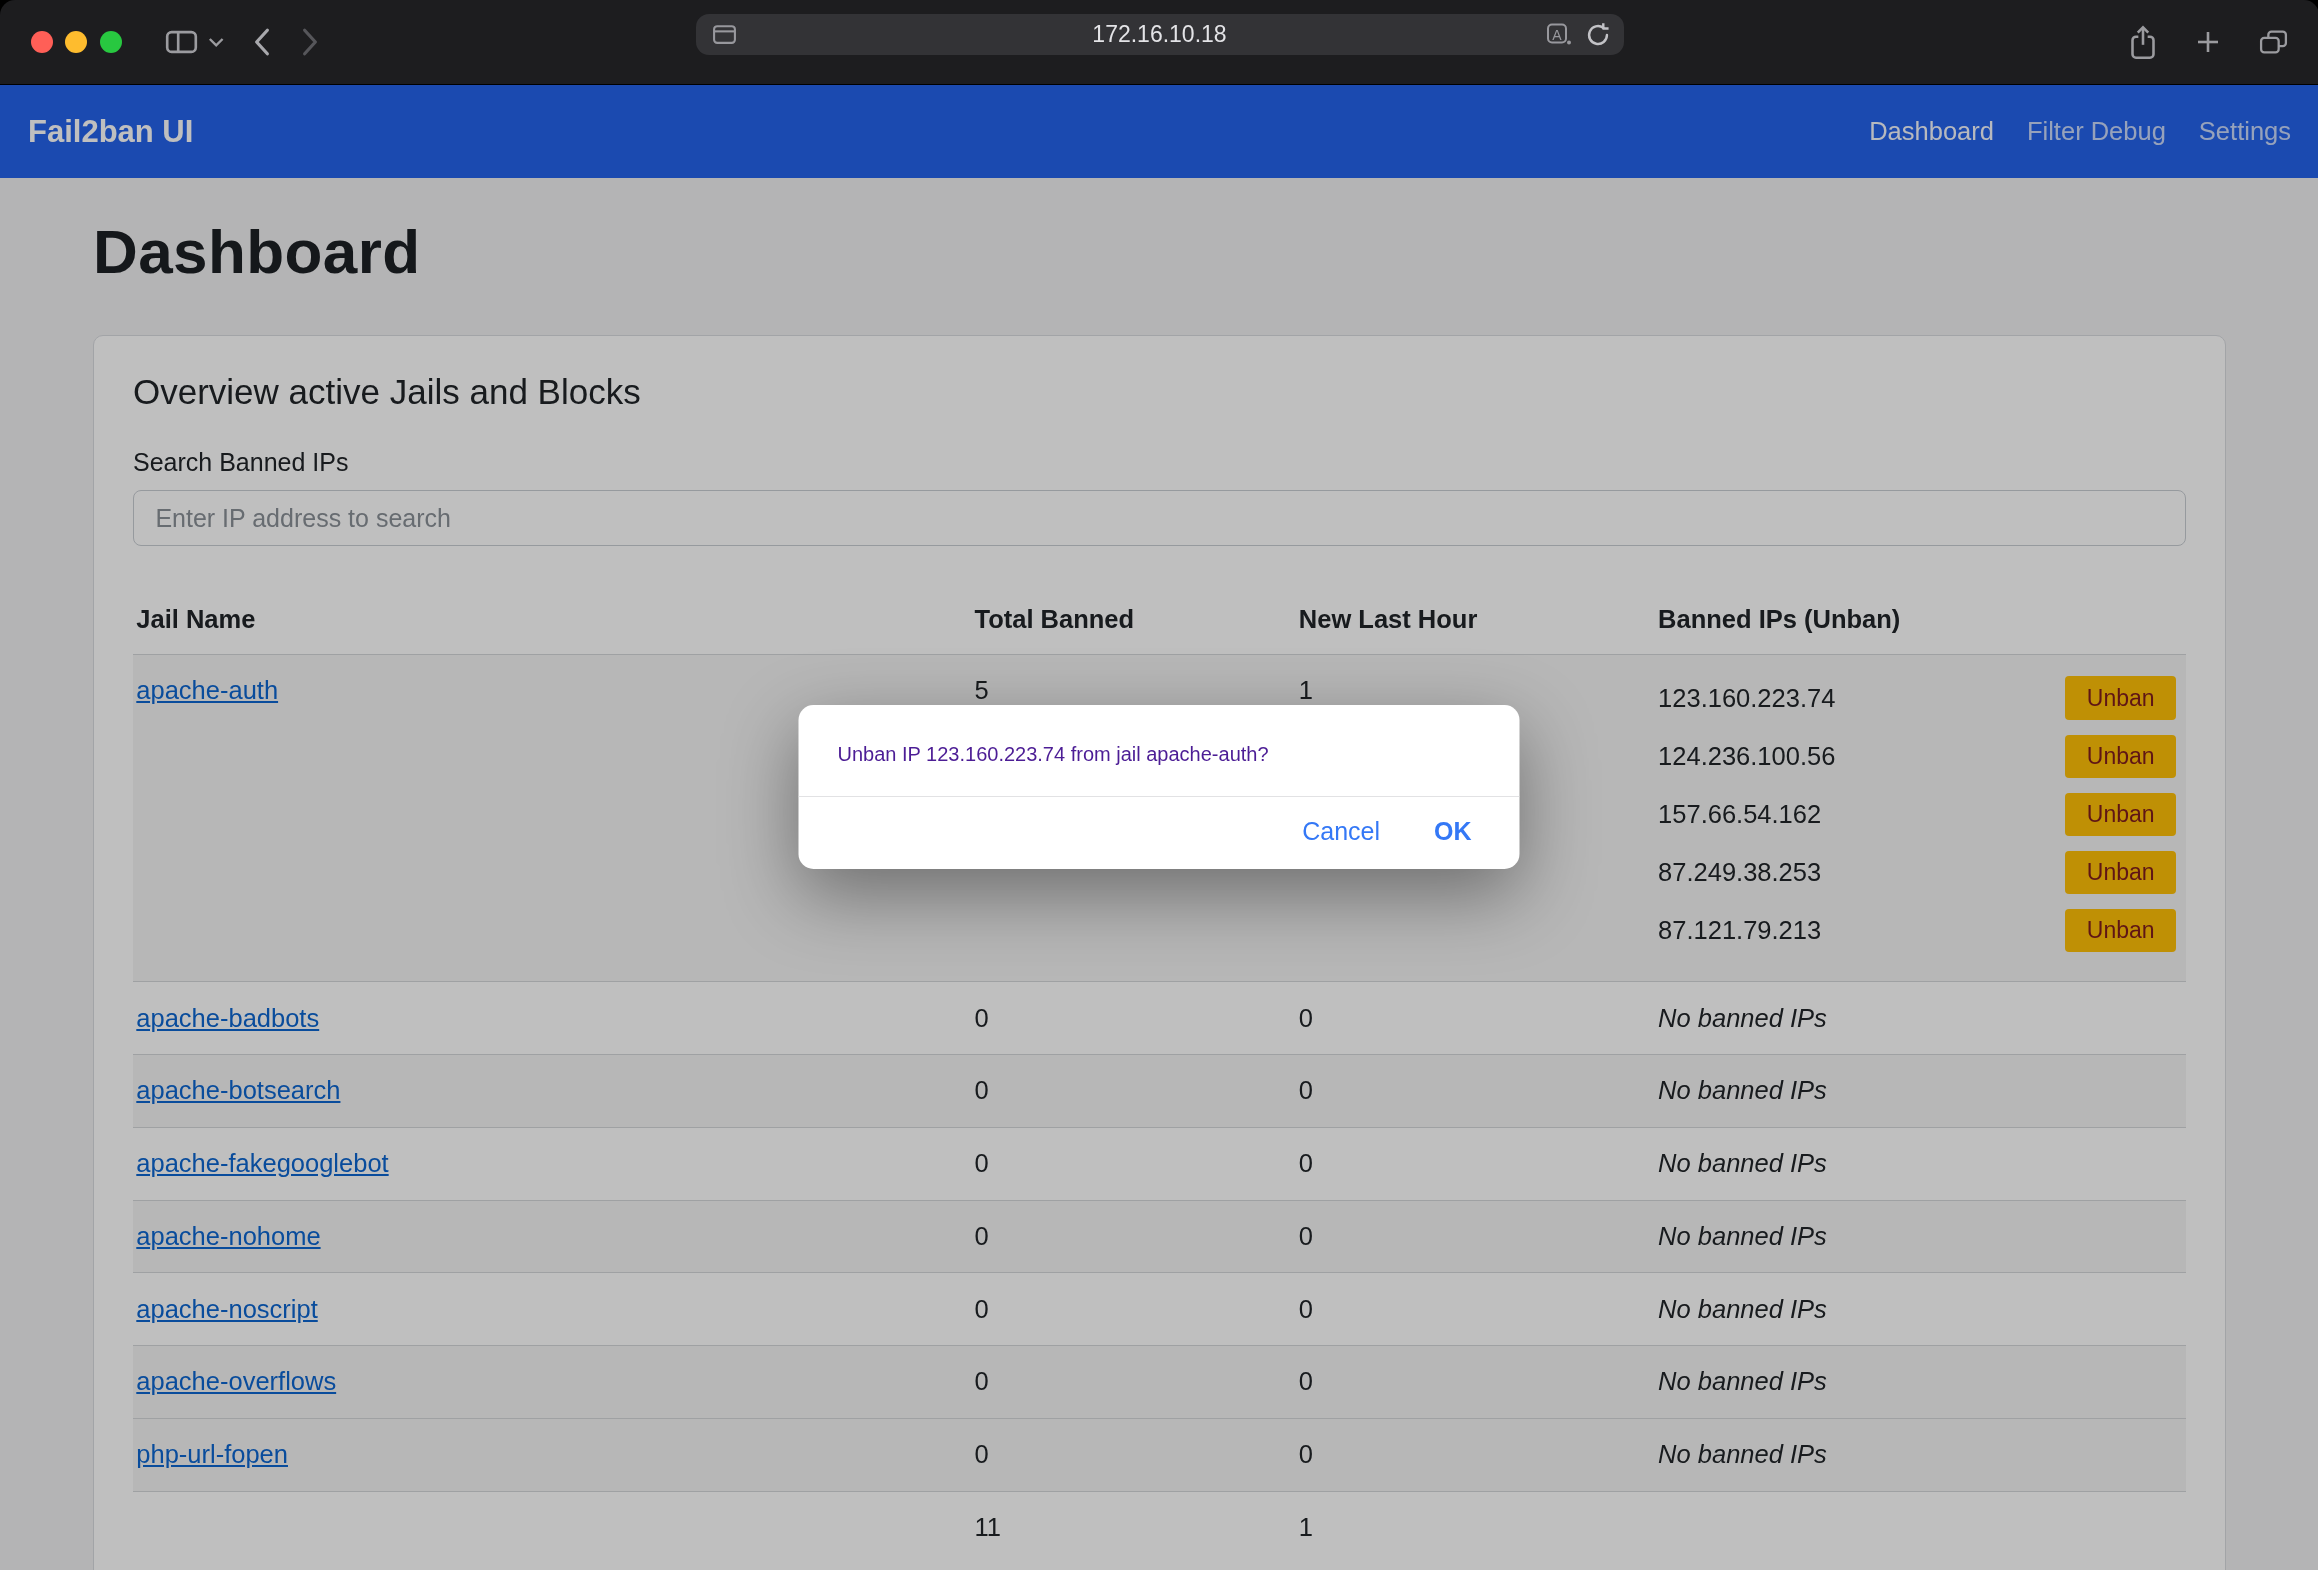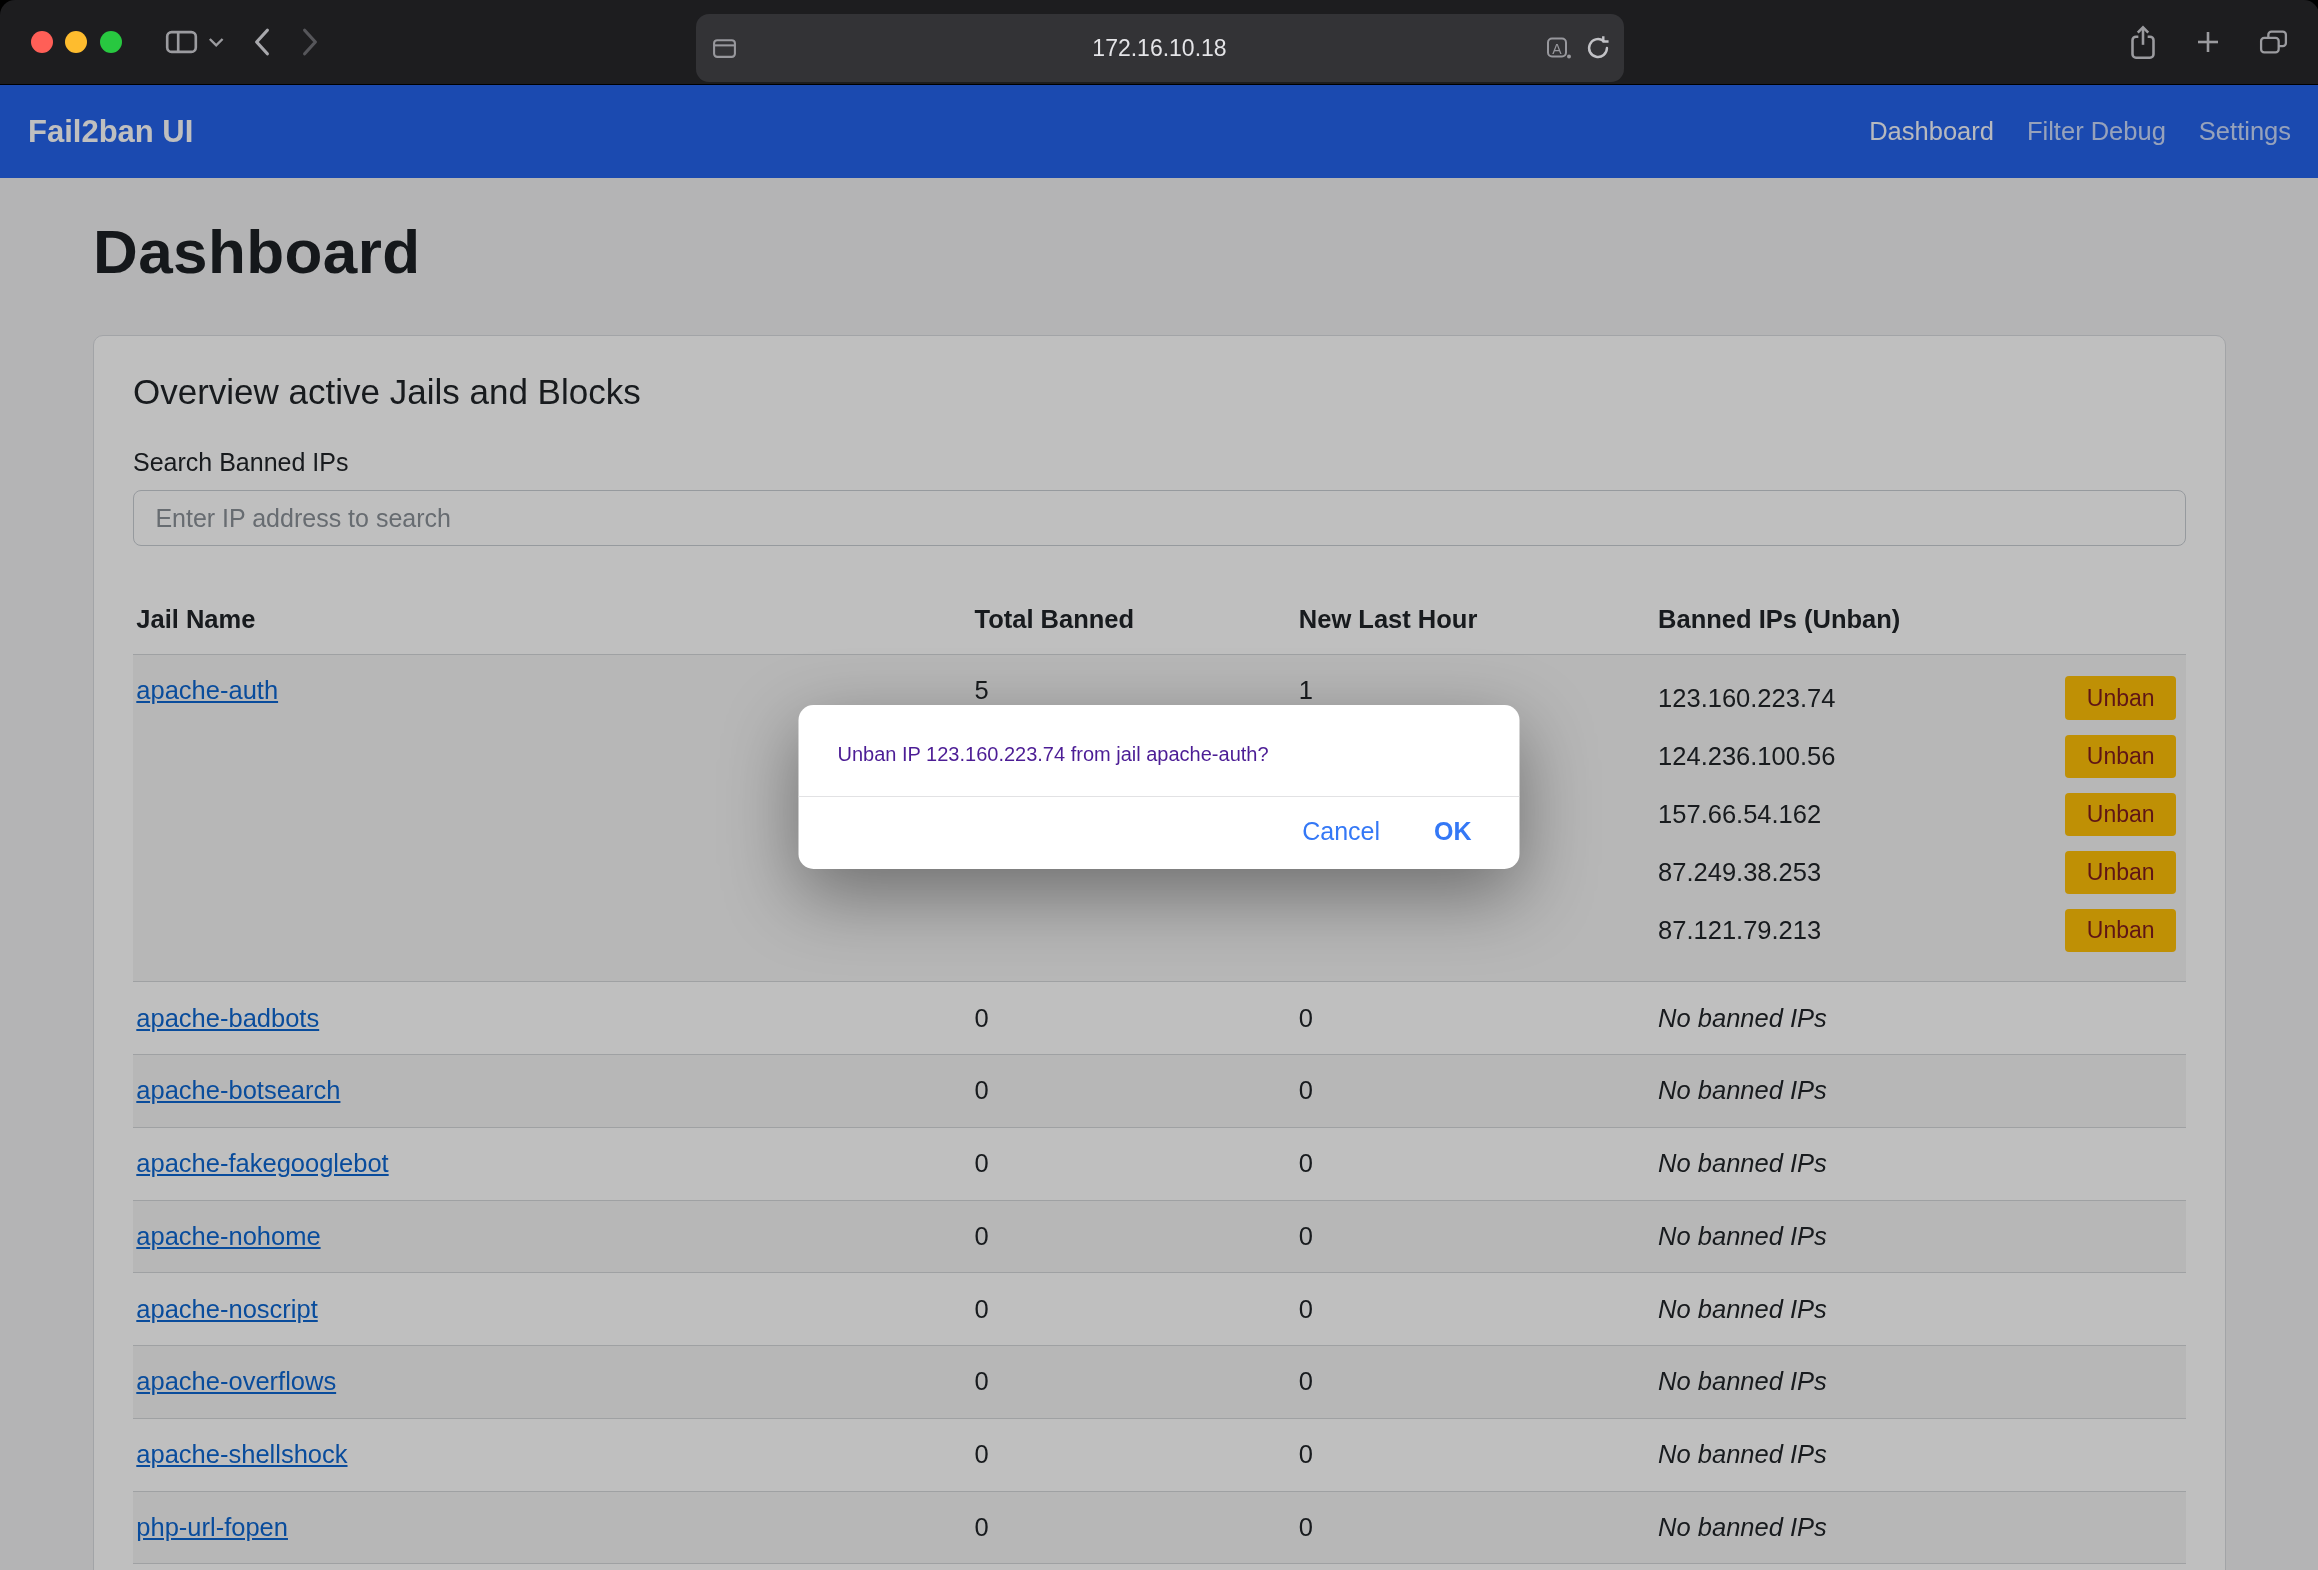--- a/index.html
+++ b/index.html
@@ -11,21 +11,21 @@
   
   .toolbar { height:85px; flex:0 0 auto; background:#1d1d1f; position:relative; display:flex; align-items:center; border-bottom:0.8px solid #000; }
   .traffic { display:flex; gap:12.3px; margin-left:31px; }
   .light { width:22px; height:22px; border-radius:50%; }
   .light.close { background:var(--close_red); }
   .light.min   { background:var(--minimize_yellow); }
   .light.zoom  { background:var(--zoom_green); }
   .tb-nav { display:flex; align-items:center; margin-left:43px; gap:28px; }
   .sidebar-group { display:flex; align-items:center; gap:10px; }
   .icon-btn { background:none; border:none; display:flex; align-items:center; justify-content:center; cursor:default; }
-  .urlbar { position:absolute; left:50%; top:14px; transform:translateX(-50%); width:928px; height:68px; background:#333336; border-radius:13px; display:flex; align-items:center; justify-content:center; }
+  .urlbar { position:absolute; left:50%; top:14px; transform:translateX(-50%); width:928px; height:41px; background:#333336; border-radius:13px; display:flex; align-items:center; justify-content:center; }
   .urlbar .url-text { color:#e4e4e7; font-size:23px; }
   .url-left { position:absolute; left:16.4px; top:0; height:100%; display:flex; align-items:center; }
   .url-right { position:absolute; right:13px; top:0; height:100%; display:flex; align-items:center; gap:13px; }
   .tb-right { position:absolute; right:30px; top:0; height:100%; display:flex; align-items:center; gap:36px; }
 
   
   .page { flex:1 1 auto; background:var(--body_bg); position:relative; overflow:hidden; }
 
   .navbar { height:93px; background:var(--navbar_blue); display:flex; align-items:center; padding:0 28px; }
   .brand { color:#fff; font-weight:700; font-size:31px; text-decoration:none; }
@@ -240,26 +240,20 @@
                 <td>0</td>
                 <td>0</td>
                 <td><em class="no-banned">No banned IPs</em></td>
               </tr>
               <tr class="striped">
                 <td><a href="#" class="jail-link">apache-overflows</a></td>
                 <td>0</td>
                 <td>0</td>
                 <td><em class="no-banned">No banned IPs</em></td>
               </tr>
-              <tr>
-                <td><a href="#" class="jail-link">apache-shellshock</a></td>
-                <td>0</td>
-                <td>0</td>
-                <td><em class="no-banned">No banned IPs</em></td>
-              </tr>
               <tr class="striped">
                 <td><a href="#" class="jail-link">php-url-fopen</a></td>
                 <td>0</td>
                 <td>0</td>
                 <td><em class="no-banned">No banned IPs</em></td>
               </tr>
               <tr>
                 <td></td>
                 <td>11</td>
                 <td>1</td>

